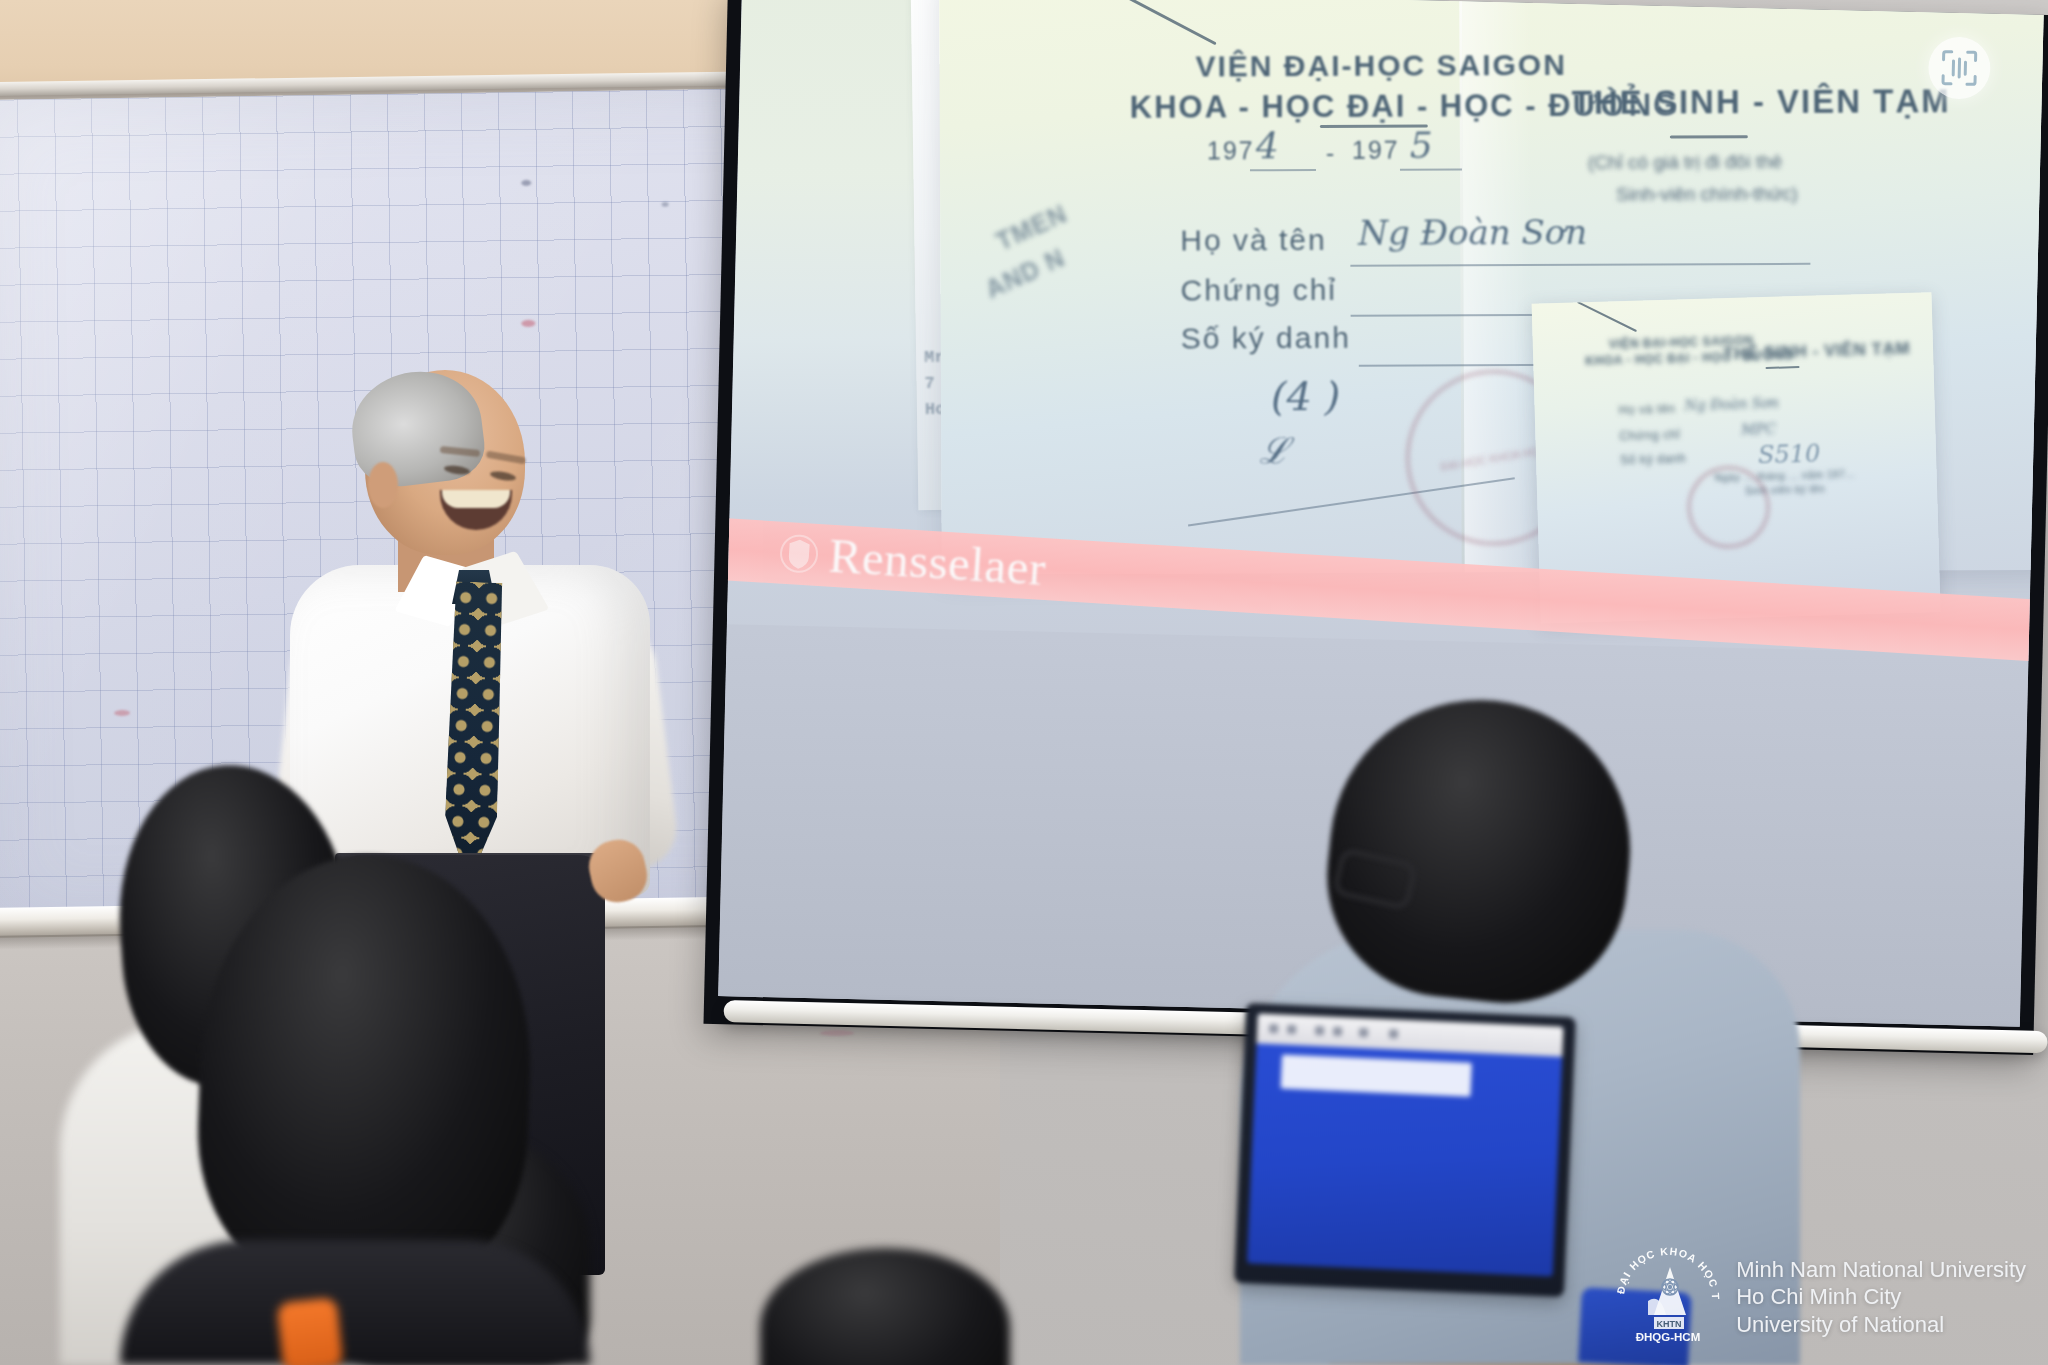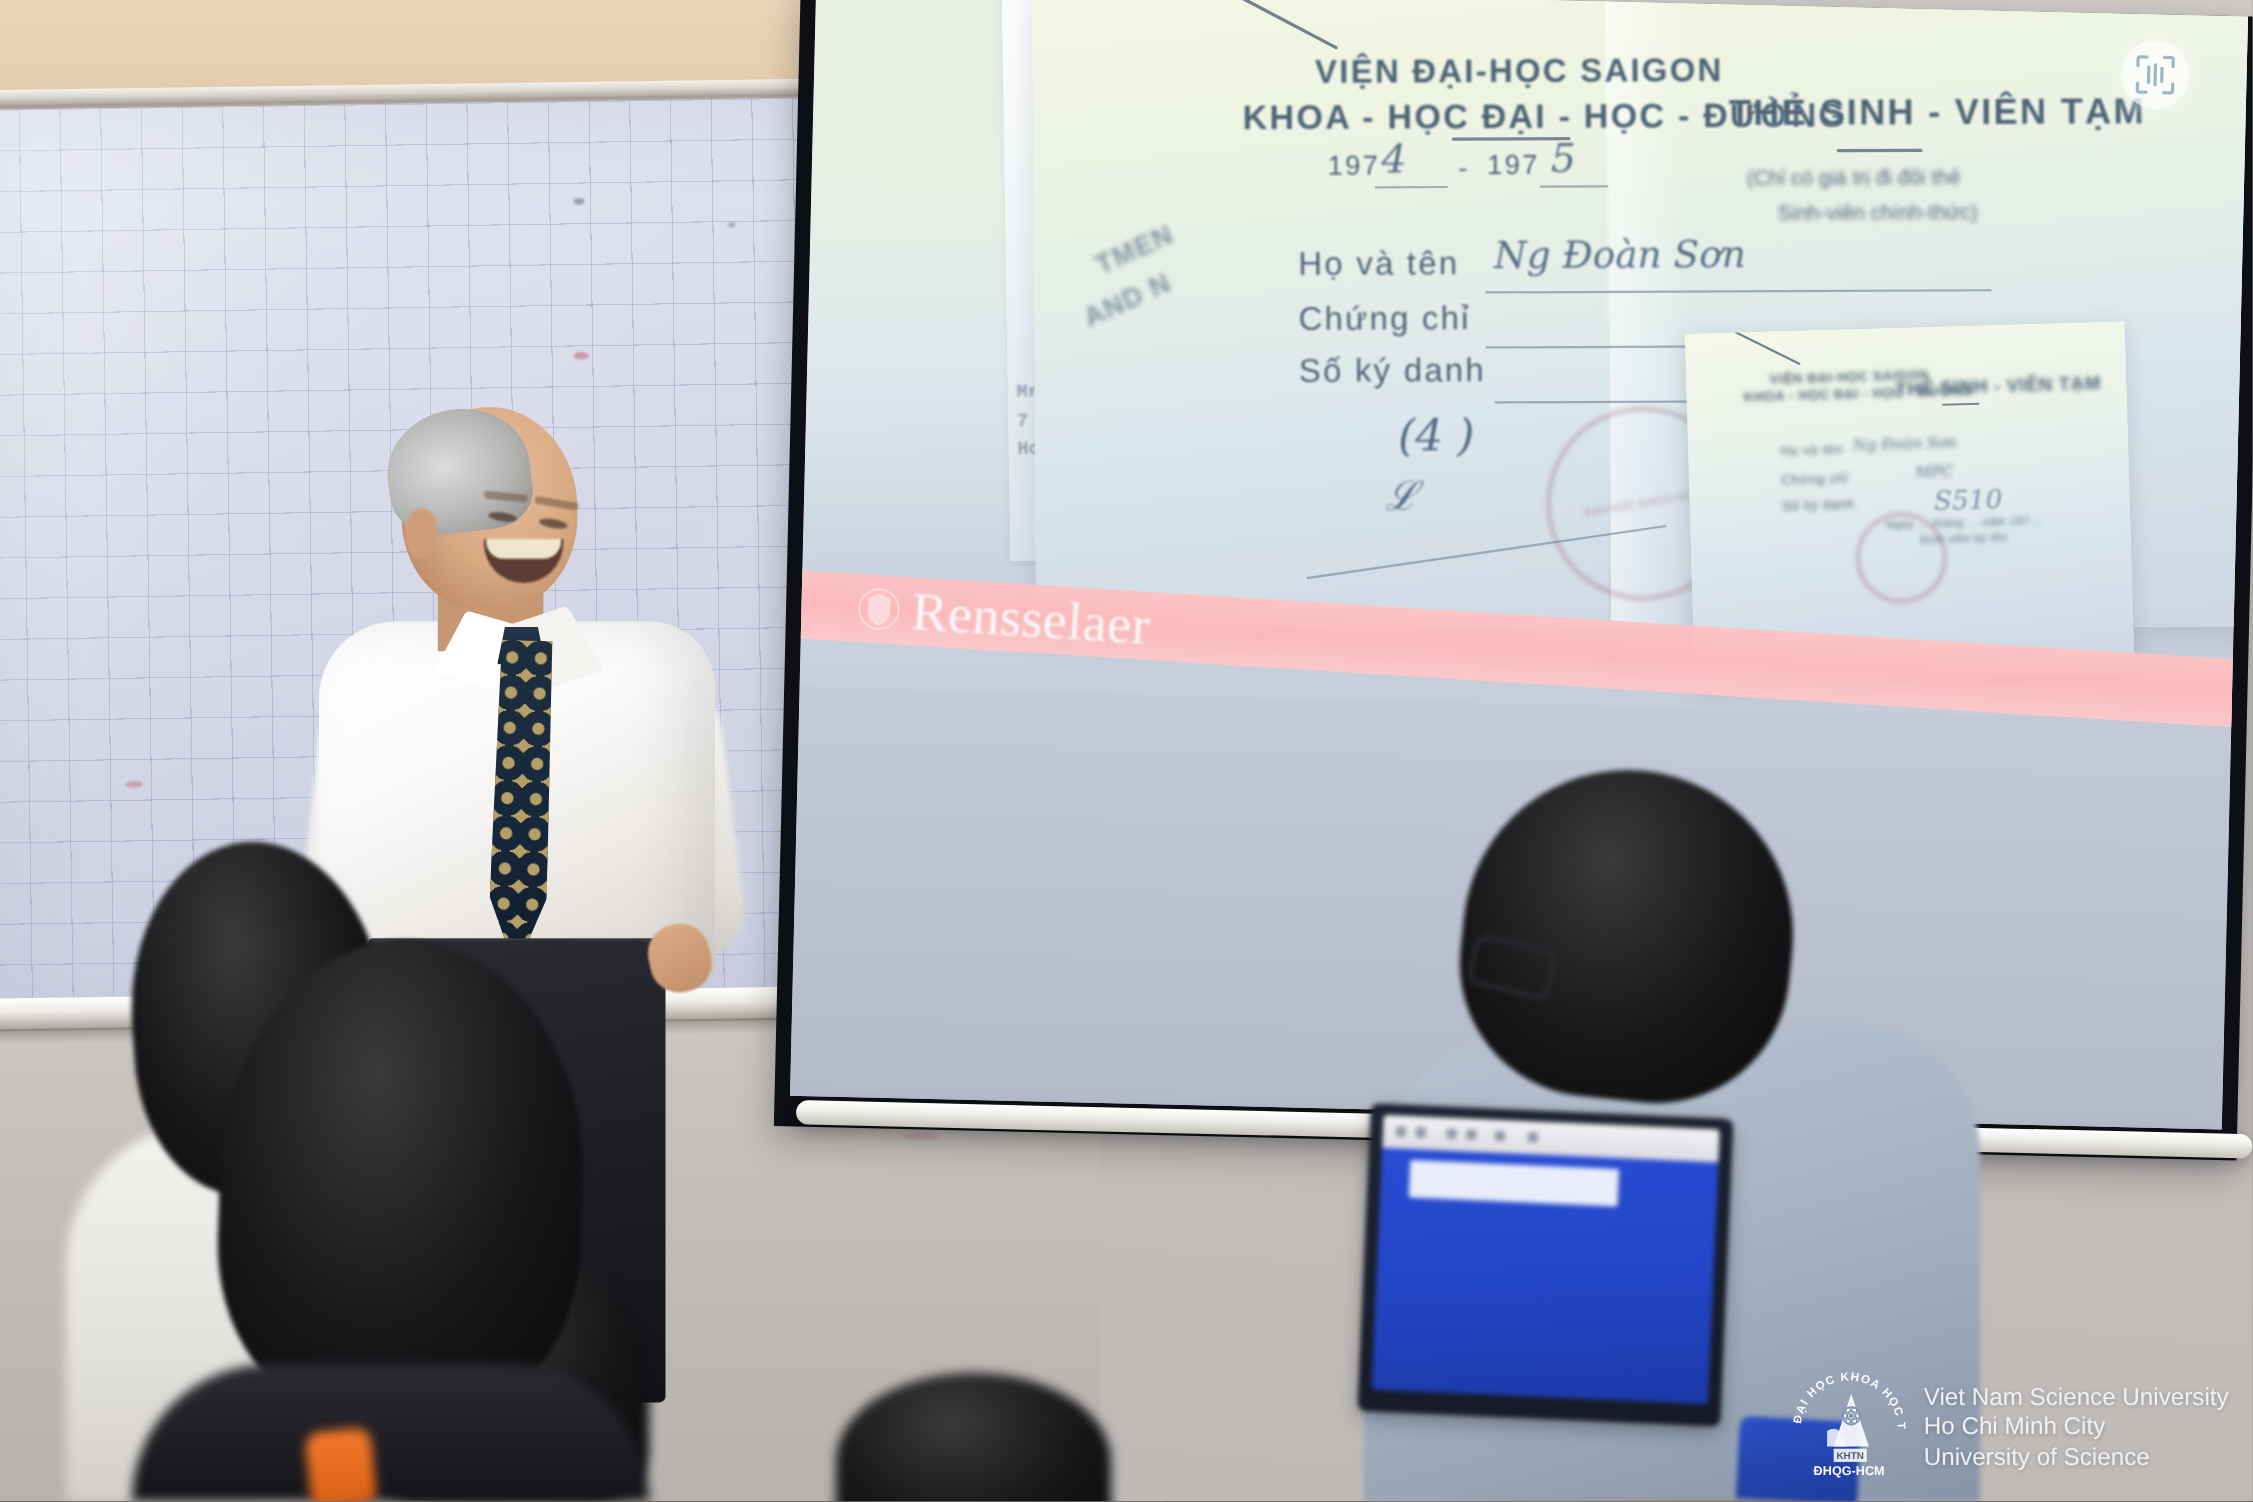--- a/index.html
+++ b/index.html
@@ -549,20 +549,20 @@
         <ellipse cx="56" cy="46" rx="8" ry="3.4" fill="none" stroke="#7f96b4" stroke-width="1.2" transform="rotate(60 56 46)"></ellipse>
         <ellipse cx="56" cy="46" rx="8" ry="3.4" fill="none" stroke="#7f96b4" stroke-width="1.2" transform="rotate(-60 56 46)"></ellipse>
         <circle cx="56" cy="46" r="2.2" fill="#7f96b4"></circle>
         <rect x="40" y="76" width="30" height="12" fill="#ffffff" opacity=".9"></rect>
         <text x="55" y="85.5" font-family="Liberation Sans, sans-serif" font-size="9" font-weight="bold" fill="#4a6176" text-anchor="middle">KHTN</text>
         <text x="54" y="100" font-family="Liberation Sans, sans-serif" font-size="11.5" font-weight="bold" fill="#ffffff" text-anchor="middle">ĐHQG-HCM</text>
       </svg>
     </div>
     <div class="wm-text">
       <div class="wm-sub">
-        <div>Viet Nam Science University</div>
+        <div>Minh Nam National University</div>
         <div>Ho Chi Minh City</div>
-        <div>University of Science</div>
+        <div>University of National</div>
       </div>
     </div>
   </div>
 
 </div>
 
 </body></html>

